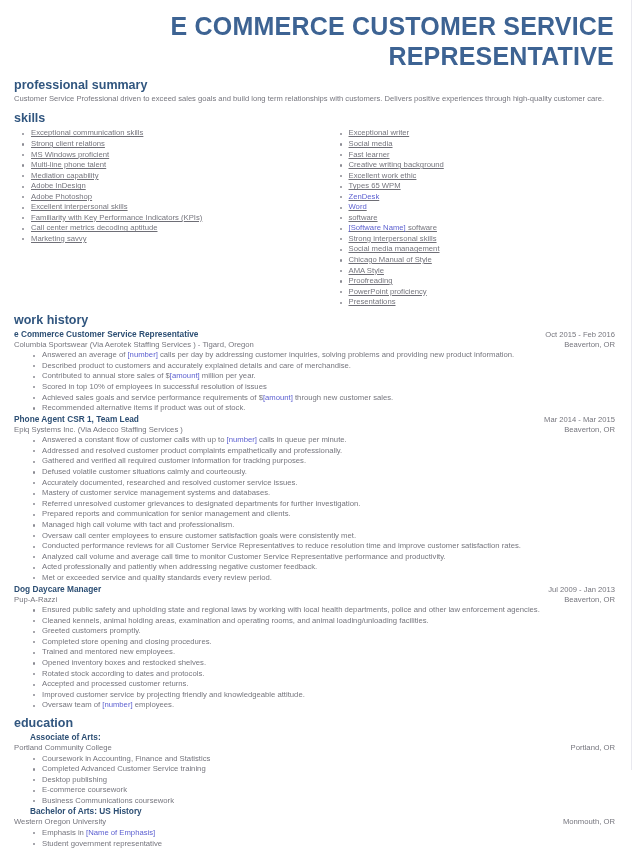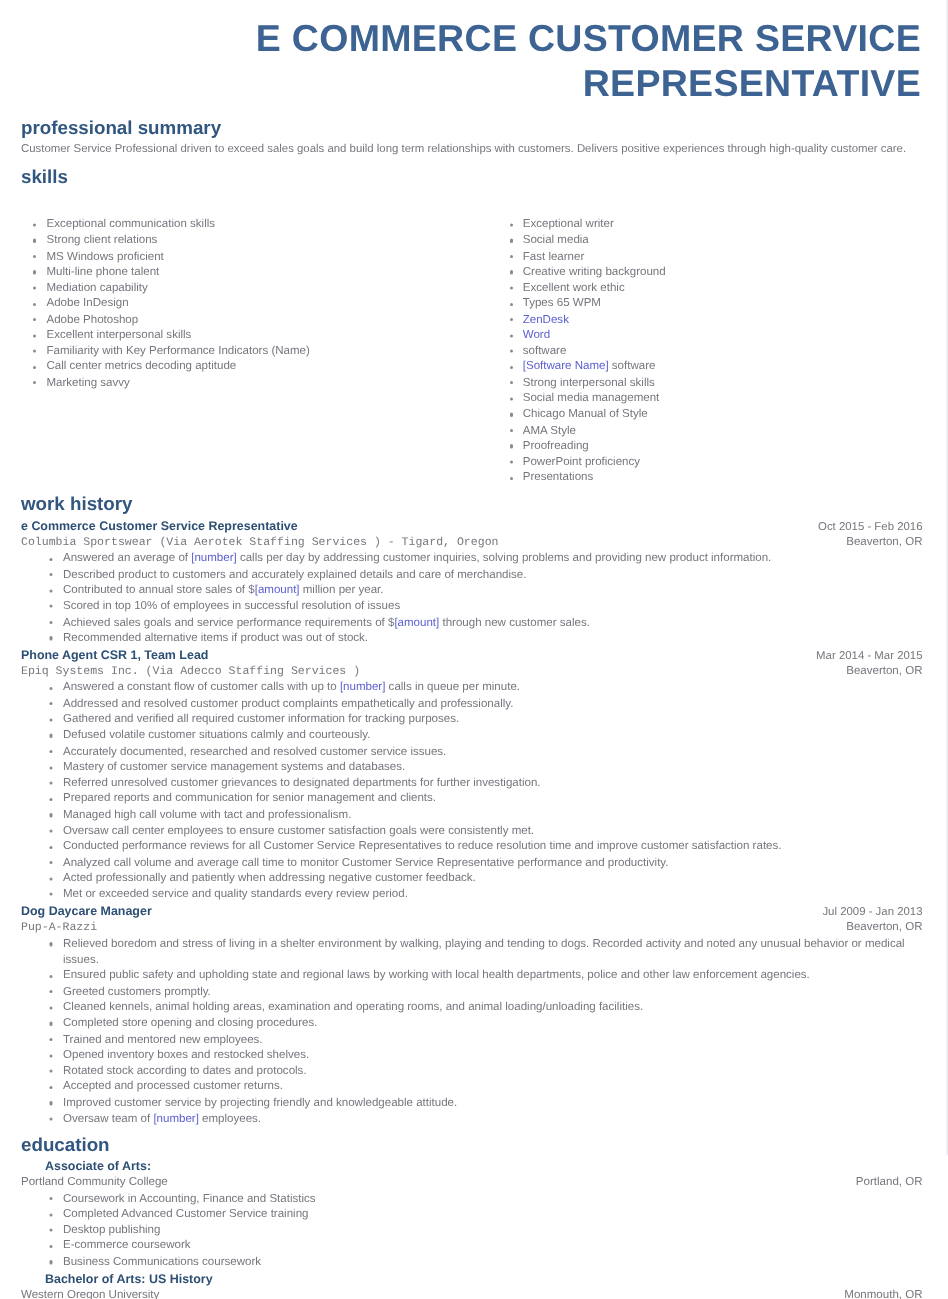--- a/index.html
+++ b/index.html
@@ -54,21 +54,22 @@
     font-size: 7.6px;
     line-height: 10.4px;
     color: #76767e;
     max-width: 604px;
   }
 
   
   .skills-wrap {
     display: flex;
     gap: 0px;
-    margin-top: 18px;
+    margin-top: 2px;
+    text-decoration: underline;
   }
   .skills-col {
     width: 50%;
     box-sizing: border-box;
   }
   .skills-col.right { padding-left: 16px; }
   ul.bullets {
     list-style: none;
     margin: 0;
     padding: 0;
@@ -109,21 +110,20 @@
     font-size: 7.6px;
     line-height: 11px;
     color: #76767e;
     white-space: nowrap;
     padding-right: 2px;
   }
   .job-company {
     font-size: 7.7px;
     line-height: 10.5px;
     color: #76767e;
-    font-family: Liberation Mono, monospace;
   }
   .job-loc {
     font-size: 7.7px;
     line-height: 10.5px;
     color: #76767e;
     white-space: nowrap;
     padding-right: 2px;
   }
   ul.job-bullets { list-style: none; margin: 0 0 0 0; padding: 0; }
   ul.job-bullets > li {
@@ -187,21 +187,21 @@
     <div class="skills-col left">
       <ul class="bullets" id="skills-left">
           <li>Exceptional communication skills</li>
           <li>Strong client relations</li>
           <li>MS Windows proficient</li>
           <li>Multi-line phone talent</li>
           <li>Mediation capability</li>
           <li>Adobe InDesign</li>
           <li>Adobe Photoshop</li>
           <li>Excellent interpersonal skills</li>
-          <li>Familiarity with Key Performance Indicators (Name)</li>
+          <li>Familiarity with Key Performance Indicators (KPIs)</li>
           <li>Call center metrics decoding aptitude</li>
           <li>Marketing savvy</li>
         </ul>
     </div>
     <div class="skills-col right">
       <ul class="bullets" id="skills-right">
           <li>Exceptional writer</li>
           <li>Social media</li>
           <li>Fast learner</li>
           <li>Creative writing background</li>
@@ -271,24 +271,23 @@
       <div class="job">
         <div class="job-row">
           <div class="job-title">Dog Daycare Manager</div>
           <div class="job-dates">Jul 2009 - Jan 2013</div>
         </div>
         <div class="job-row">
           <div class="job-company">Pup-A-Razzi</div>
           <div class="job-loc">Beaverton, OR</div>
         </div>
         <ul class="job-bullets">
-          <li>Relieved boredom and stress of living in a shelter environment by walking, playing and tending to dogs. Recorded activity and noted any unusual behavior or medical issues.</li>
           <li>Ensured public safety and upholding state and regional laws by working with local health departments, police and other law enforcement agencies.</li>
+          <li>Cleaned kennels, animal holding areas, examination and operating rooms, and animal loading/unloading facilities.</li>
           <li>Greeted customers promptly.</li>
-          <li>Cleaned kennels, animal holding areas, examination and operating rooms, and animal loading/unloading facilities.</li>
           <li>Completed store opening and closing procedures.</li>
           <li>Trained and mentored new employees.</li>
           <li>Opened inventory boxes and restocked shelves.</li>
           <li>Rotated stock according to dates and protocols.</li>
           <li>Accepted and processed customer returns.</li>
           <li>Improved customer service by projecting friendly and knowledgeable attitude.</li>
           <li>Oversaw team of <span class="ph">[number]</span> employees.</li>
         </ul>
       </div>
     </div>

